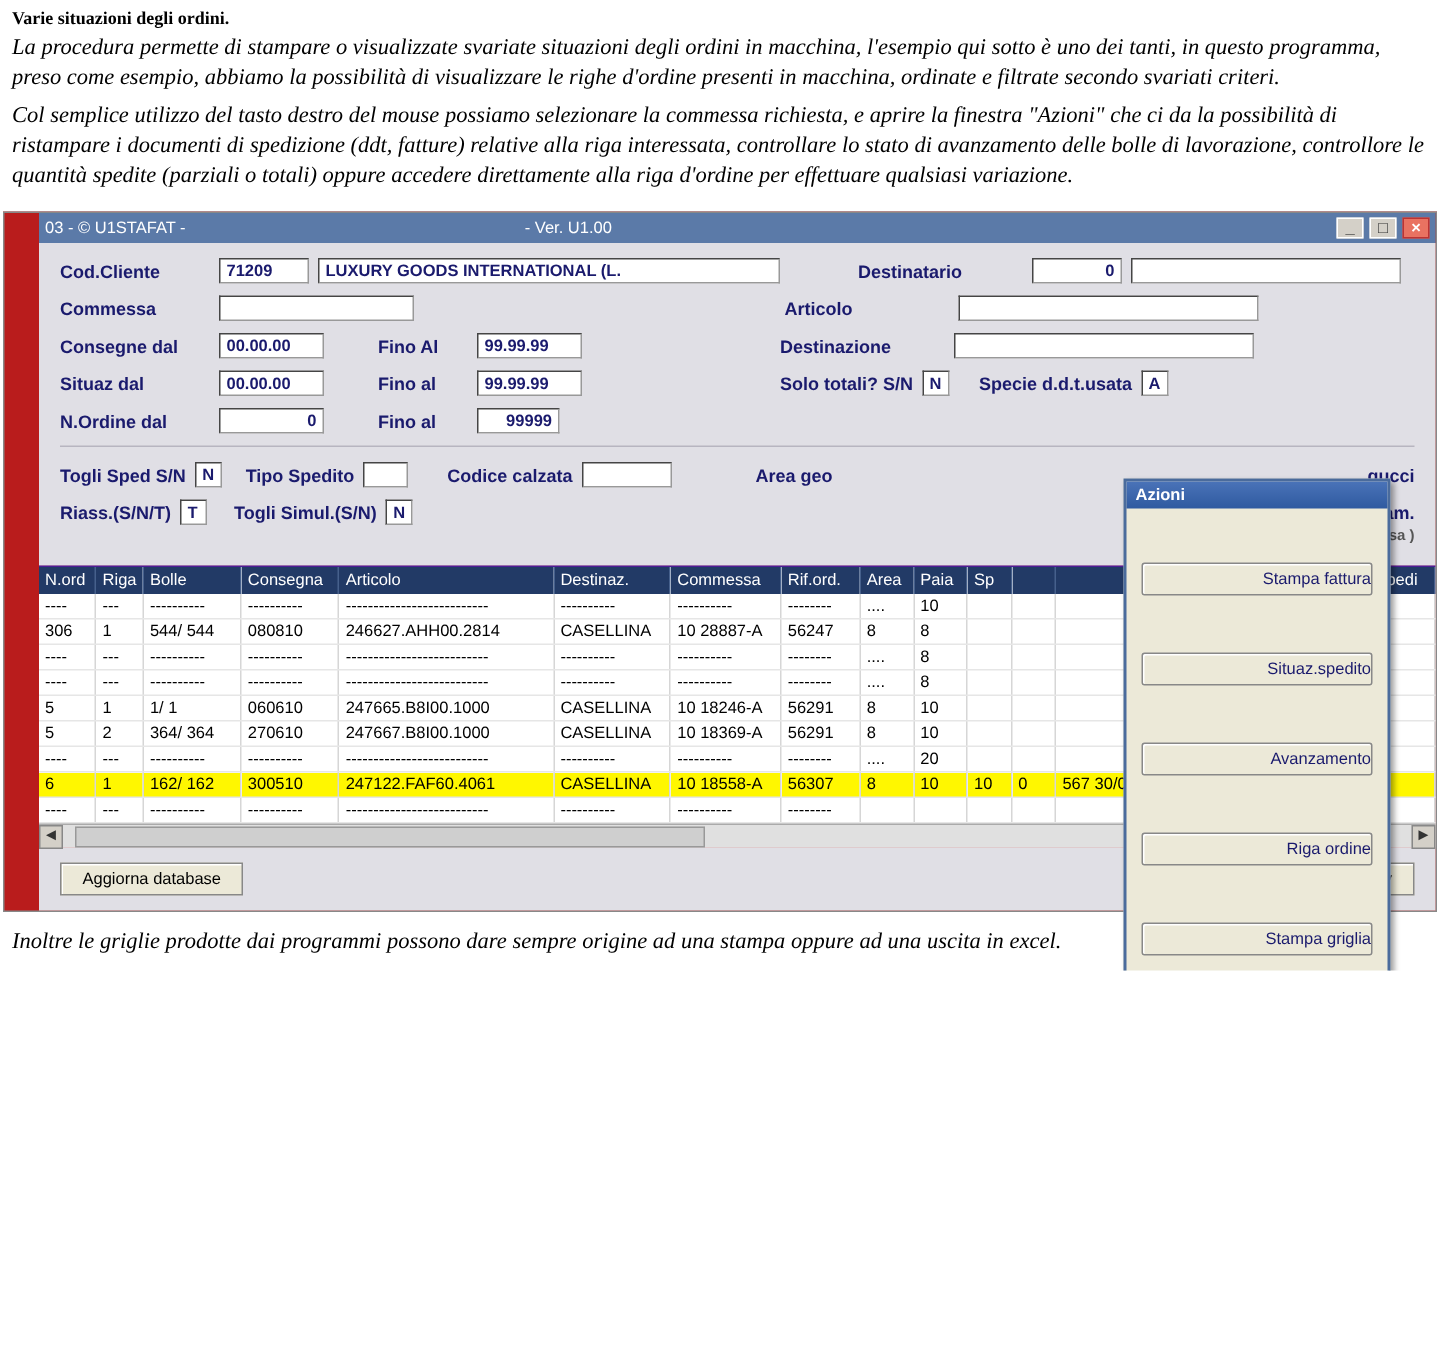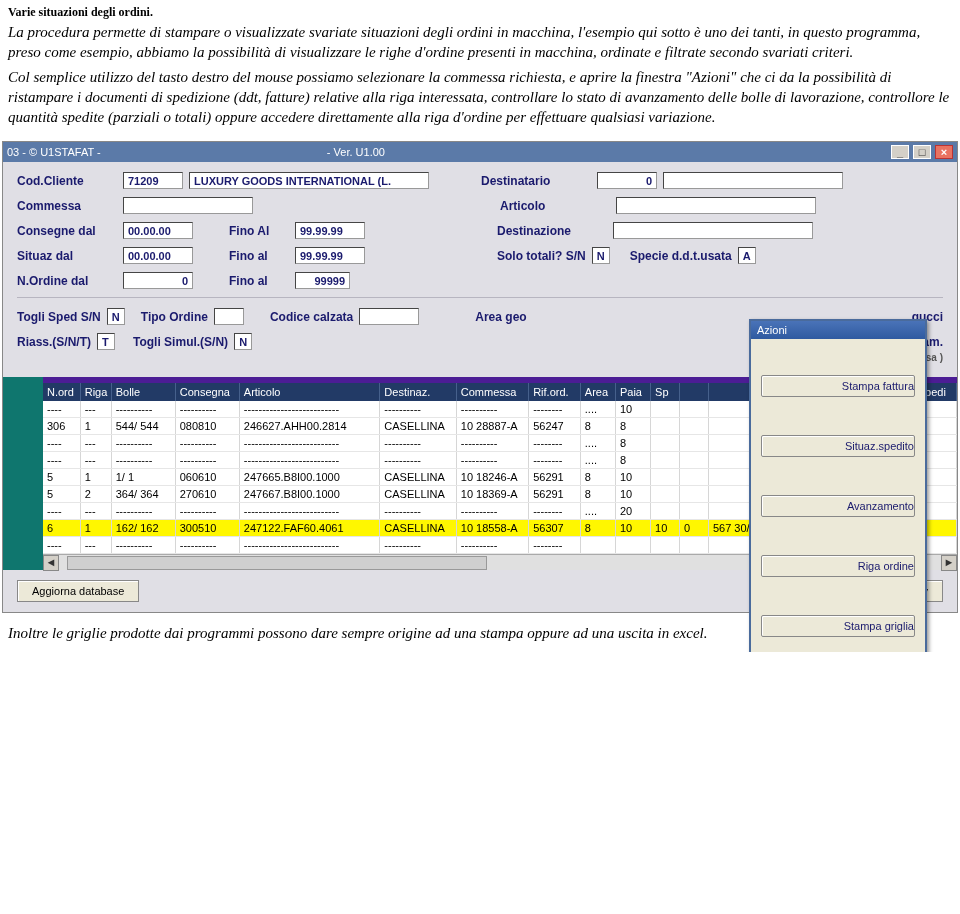--- a/index.html
+++ b/index.html
@@ -11,23 +11,24 @@
     width: 960px;
   }
   .doc-text { padding: 4px 8px; line-height: 1.35; }
   .doc-title { font-weight: bold; font-size: 12px; margin-bottom: 2px; }
   .doc-para { margin-bottom: 4px; font-style: italic; }
   
   .app {
     font-family: Tahoma, Arial, sans-serif;
     font-size: 11px;
     color: #1a1a6d;
-    background: #0f766e;
+    background: #b91c1c;
     border: 1px solid #888;
     margin: 6px 2px;
+    padding-left: 23px;
   }
   .titlebar {
     display: flex;
     align-items: center;
     justify-content: space-between;
     background: #5b7aa8;
     color: #fff;
     height: 20px;
     padding: 0 4px;
     font-size: 11px;
@@ -71,37 +72,37 @@
     width: 178px;
     background: #ece9d8;
     border: 2px solid #4a6b9c;
     box-shadow: 2px 2px 4px rgba(0,0,0,0.4);
     z-index: 50;
     font-size: 11px;
   }
   .popup-title {
     background: linear-gradient(#4a73b8, #2f5aa0);
     color: #fff;
-    font-weight: normal;
+    font-weight: bold;
     padding: 3px 6px;
   }
   .popup-body { padding: 8px 10px; display: flex; flex-direction: column; gap: 10px; }
   .popup-btn {
     background: #ece9d8;
     border: 1px solid #888;
     border-radius: 2px;
     padding: 4px 0;
     font-size: 11px;
     text-align: right;
     cursor: pointer;
     box-shadow: inset 1px 1px #fff;
     margin-top: 28px;
   }
   
-  .grid-wrap { background: #fff; border-top: 6px solid #4c1d95; margin-left: 40px; }
+  .grid-wrap { background: #fff; border-top: 1px solid #4c1d95; }
   .grid {
     width: 100%;
     border-collapse: collapse;
     font-size: 11px;
     color: #000;
     font-weight: normal;
     table-layout: fixed;
   }
   .grid th {
     background: #223a66;
@@ -175,21 +176,21 @@
       <div class="cap">□</div>
       <div class="cap close">×</div>
     </div>
   </div>
 
   <div class="form-area">
 
     <div class="frow">
       <span class="flabel" style="width:100px">Cod.Cliente</span>
       <input class="finput" style="width: 60px;" value="71209">
-      <input class="finput ro" style="width: 240px;" value="LUXURY GOODS INTERNATIONAL (L.">
+      <input class="finput ro" style="width: 308px;" value="LUXURY GOODS INTERNATIONAL (L.">
       <span style="width:40px"></span>
       <span class="flabel" style="width:110px">Destinatario</span>
       <input class="finput" style="width: 60px; text-align: right;" value="0">
       <input class="finput" style="width: 180px;">
     </div>
 
     <div class="frow">
       <span class="flabel" style="width:100px">Commessa</span>
       <input class="finput" style="width: 130px;">
       <span style="width:235px"></span>
@@ -223,21 +224,21 @@
       <span class="flabel" style="width:100px">N.Ordine dal</span>
       <input class="finput" style="width: 70px; text-align: right;" value="0">
       <span class="flabel" style="width:60px;margin-left:30px">Fino al</span>
       <input class="finput" style="width: 55px; text-align: right;" value="99999">
     </div>
     <div class="sep-line"></div>
 
     <div class="frow">
       <span class="flabel">Togli Sped S/N</span>
       <input class="finput" style="width: 18px;" value="N">
-      <span class="flabel" style="margin-left:10px">Tipo Ordine</span>
+      <span class="flabel" style="margin-left:10px">Tipo Spedito</span>
       <input class="finput" style="width: 30px;">
       <span class="flabel" style="margin-left:20px">Codice calzata</span>
       <input class="finput" style="width: 60px;">
       <span class="flabel" style="margin-left:50px">Area geo</span>
       <span style="flex:1"></span>
       <span class="gap-right-label">gucci</span>
     </div>
 
     <div class="frow">
       <span class="flabel">Riass.(S/N/T)</span>

